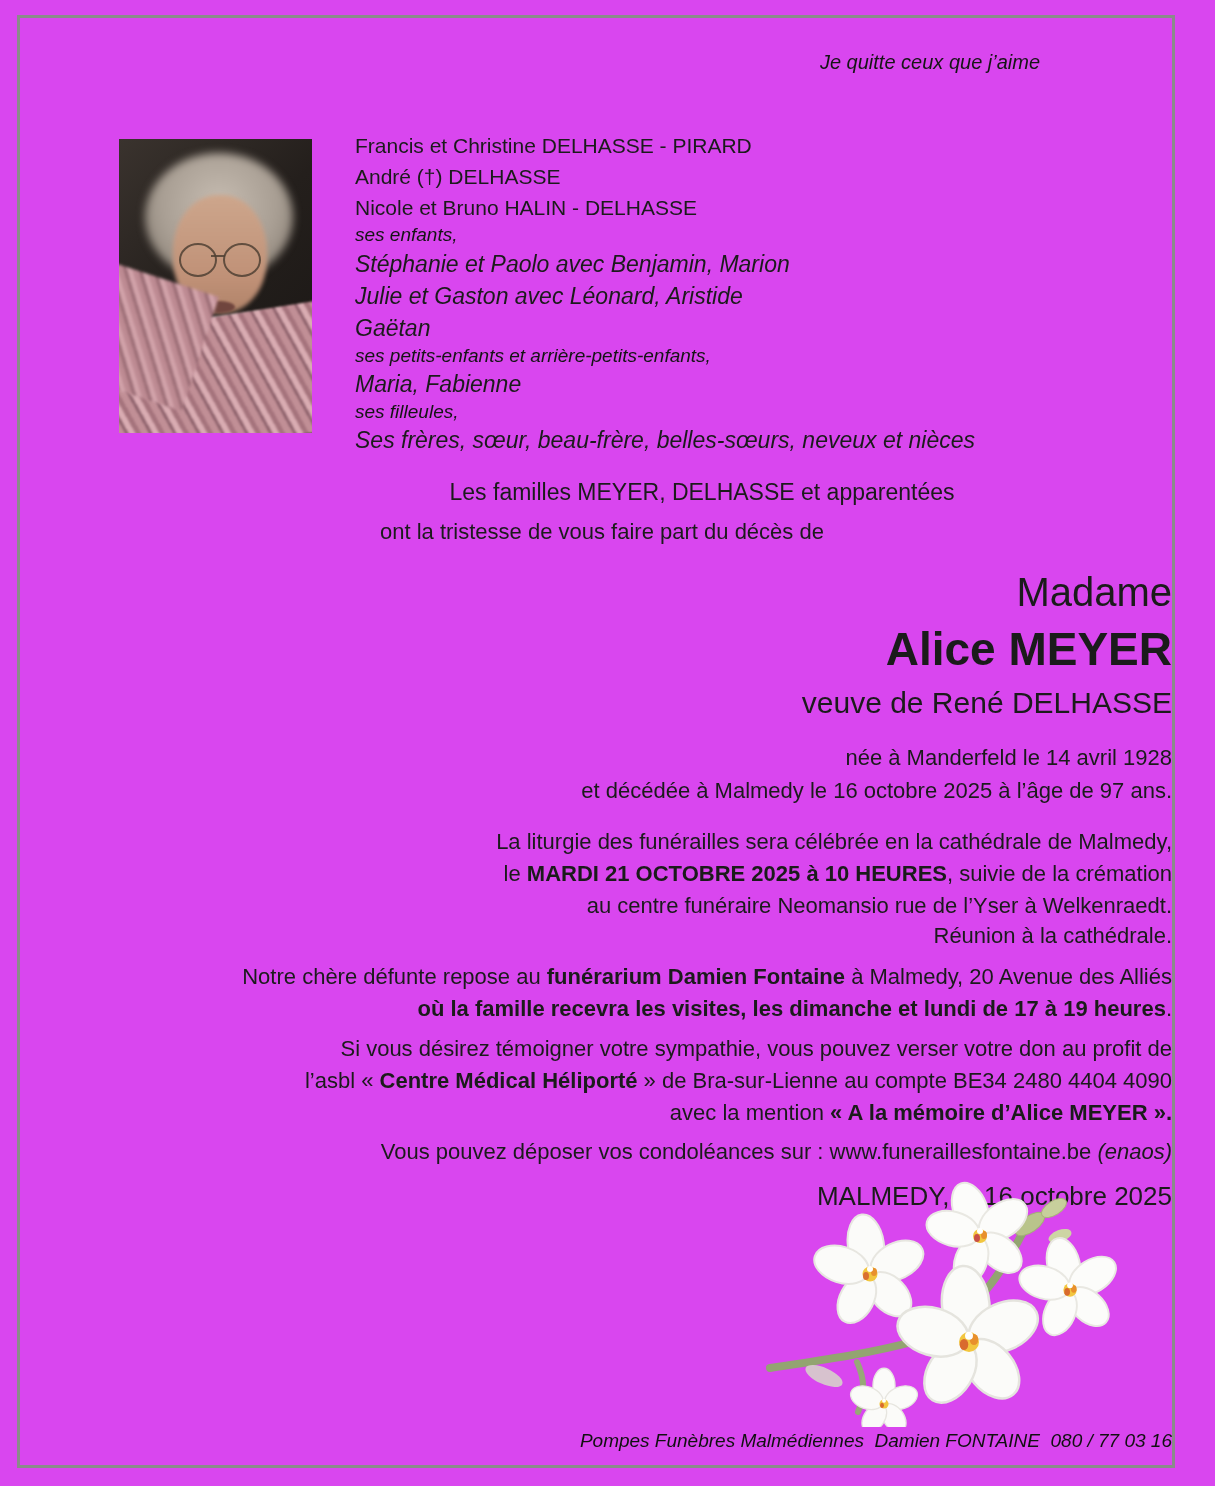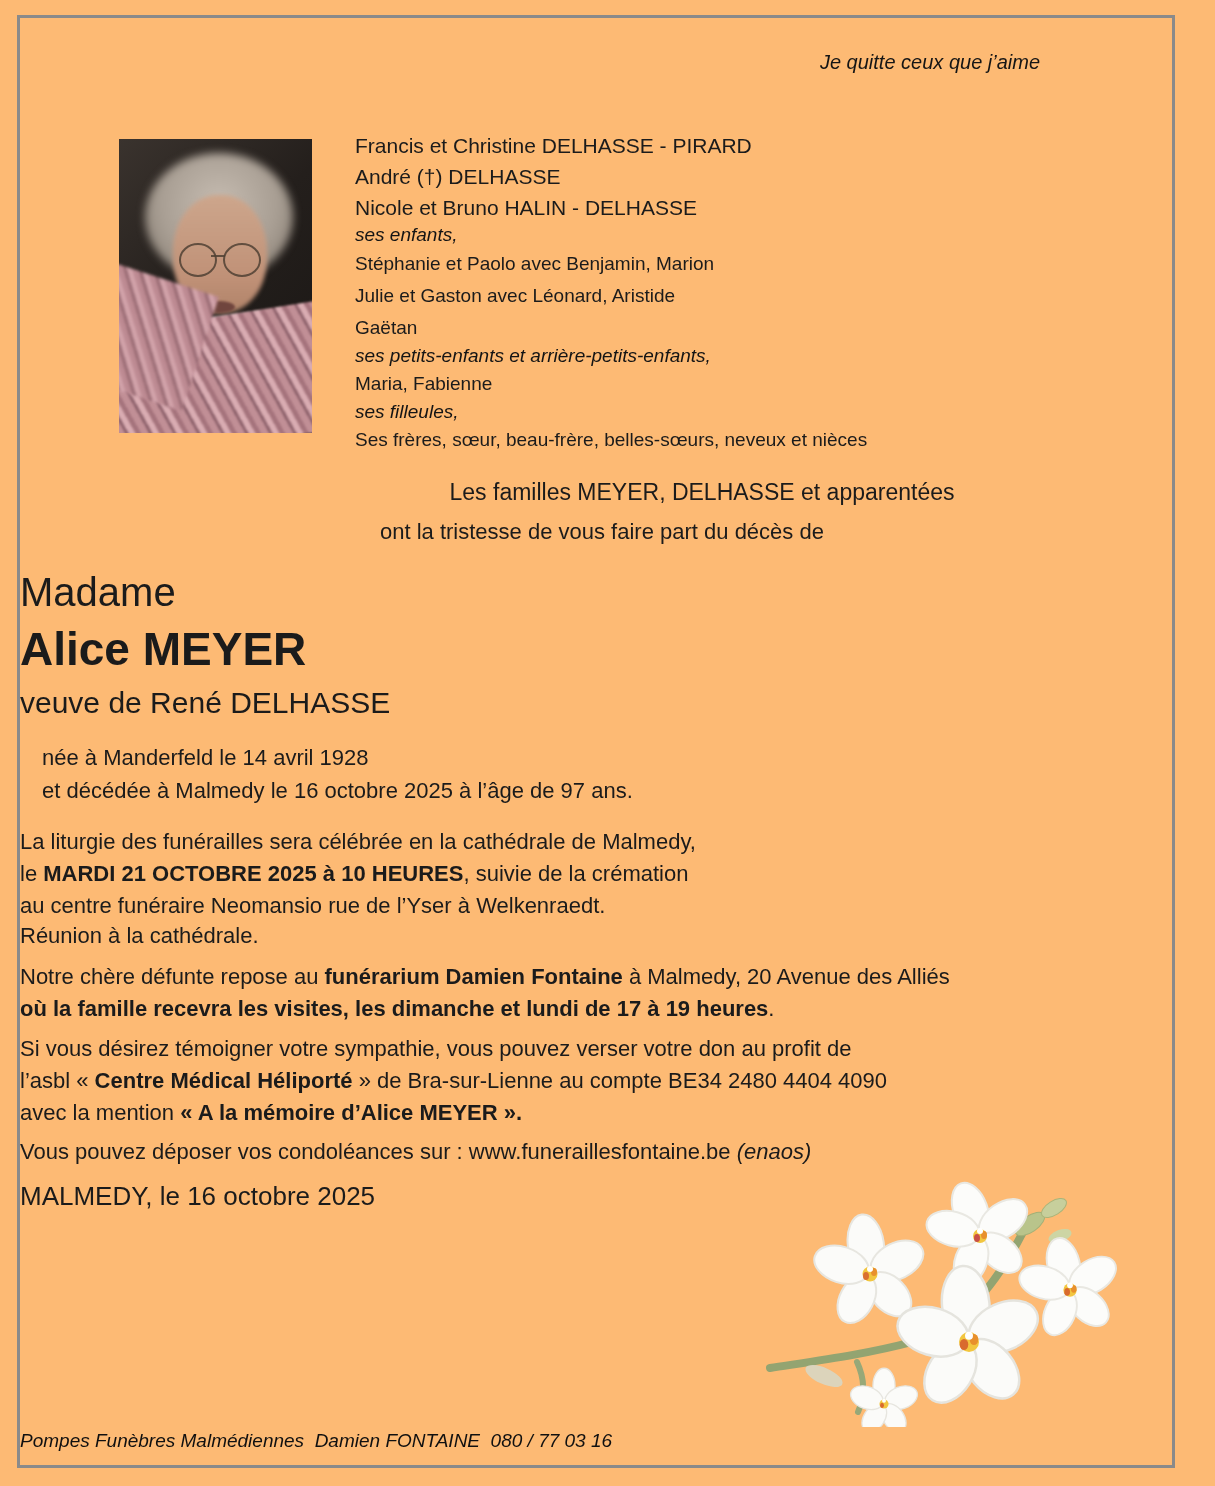--- a/index.html
+++ b/index.html
@@ -1,17 +1,17 @@
 <!DOCTYPE html>
 <html><head>
 <meta charset="utf-8">
 <style>
   html,body { margin:0; padding:0; background:#ffffff; }
   .page {
-    position:relative; width:1215px; height:1486px; background:#fdba74;
+    position:relative; width:1215px; height:1486px; background:#d946ef;
     font-family:"Liberation Sans", sans-serif; color:#1b1b1b; overflow:hidden;
   }
   .frame {
     position:absolute; left:17px; top:15px; width:1158px; height:1453px;
     border:3px solid #8a8a8a; box-sizing:border-box;
   }
 
   
   .quote {
     position:absolute; top:47px; left:755px; width:350px;
@@ -46,31 +46,31 @@
   }
   .photo .shoulder {
     position:absolute; left:-26px; top:138px; width:110px; height:120px;
     background:repeating-linear-gradient(55deg,#bd8a92 0 6px,#94666f 6px 9px,#d3a4ab 9px 14px);
     transform:rotate(18deg); filter:blur(1.5px);
   }
 
   
   .family { position:absolute; left:355px; top:130px; width:694px; font-size:21px; line-height:31px; }
   .family .label { font-size:19px; line-height:24px; font-style:italic; text-align:left; color:#141414; }
-  .family .gen2 { font-size:19px; line-height:32px; }
+  .family .gen2 { font-size:23px; line-height:32px;font-style:italic; }
   .family .gen2-block { margin-top:1px; }
   .family .families-line { margin-top:21px; font-size:23px;text-align:center; }
   .family .announce { margin-top:8px; margin-left:25px; font-size:22px; }
 
   
-  .c { position:absolute; left:20px; width:1152px; text-align:left; }
+  .c { position:absolute; left:20px; width:1152px; text-align:right; }
   .t-madame { top:570px; font-size:40px; }
   .t-name   { top:622px; font-size:46px; font-weight:bold; }
   .t-veuve  { top:686px; font-size:30px; }
-  .p-birth  { top:741px; font-size:22px; line-height:33px;margin-left:22px; }
+  .p-birth  { top:741px; font-size:22px; line-height:33px; }
   .p-lit    { top:826px; font-size:22px; line-height:32px; }
   .p-reu    { top:923px; font-size:22px; }
   .p-rep    { top:961px; font-size:22px; line-height:32px; }
   .p-don    { top:1033px; font-size:22px; line-height:32px; }
   .p-con    { top:1139px; font-size:22px; }
   .p-date   { top:1181px; font-size:26px; }
   .footer   { top:1430px; font-size:19px; font-style:italic; white-space:pre-wrap; color:#101010; }
 
   .orchid { position:absolute; left:762px; top:1172px; }
 </style>

